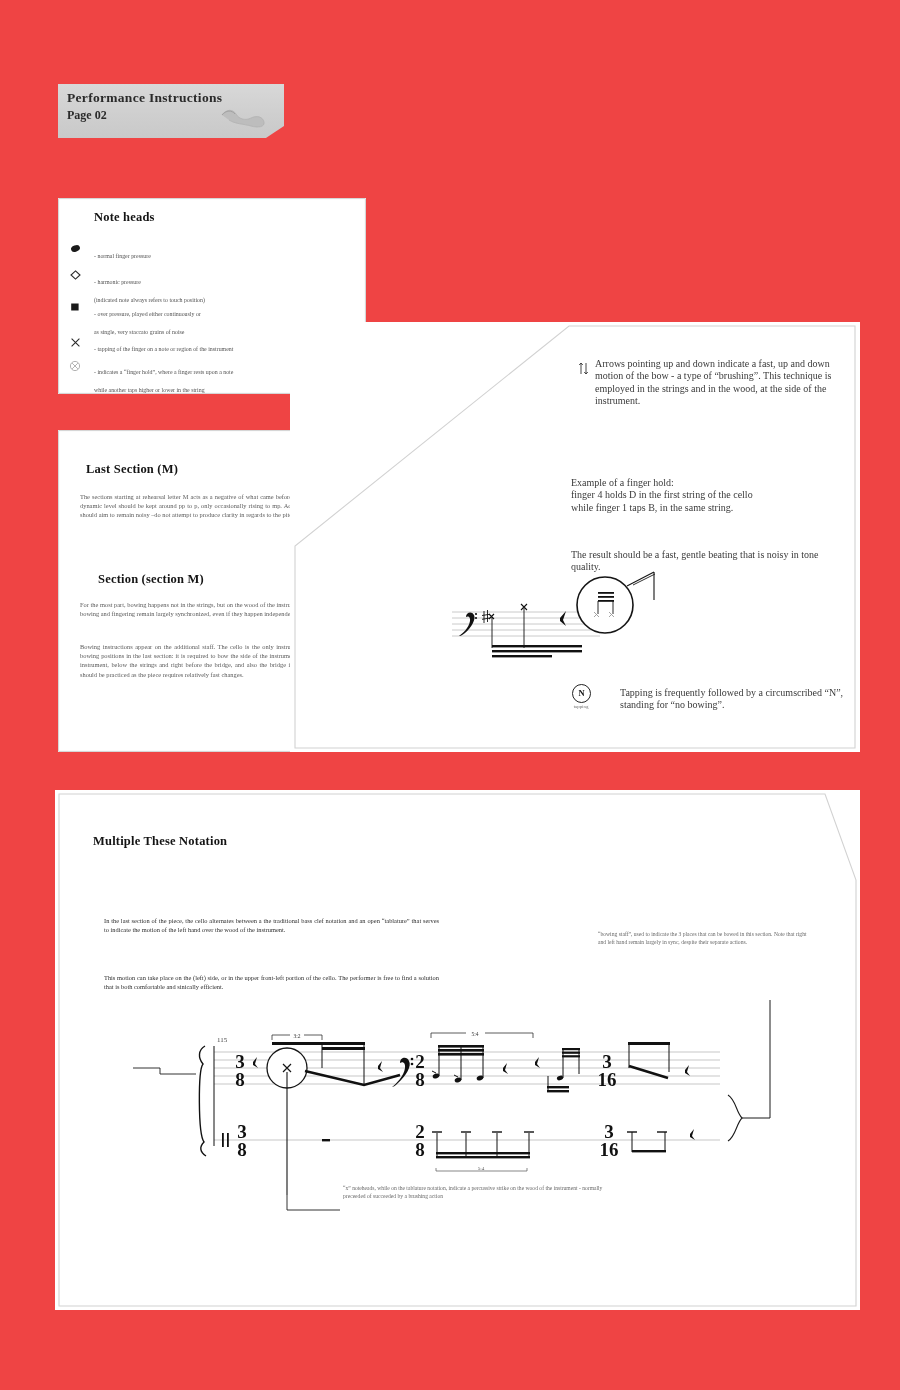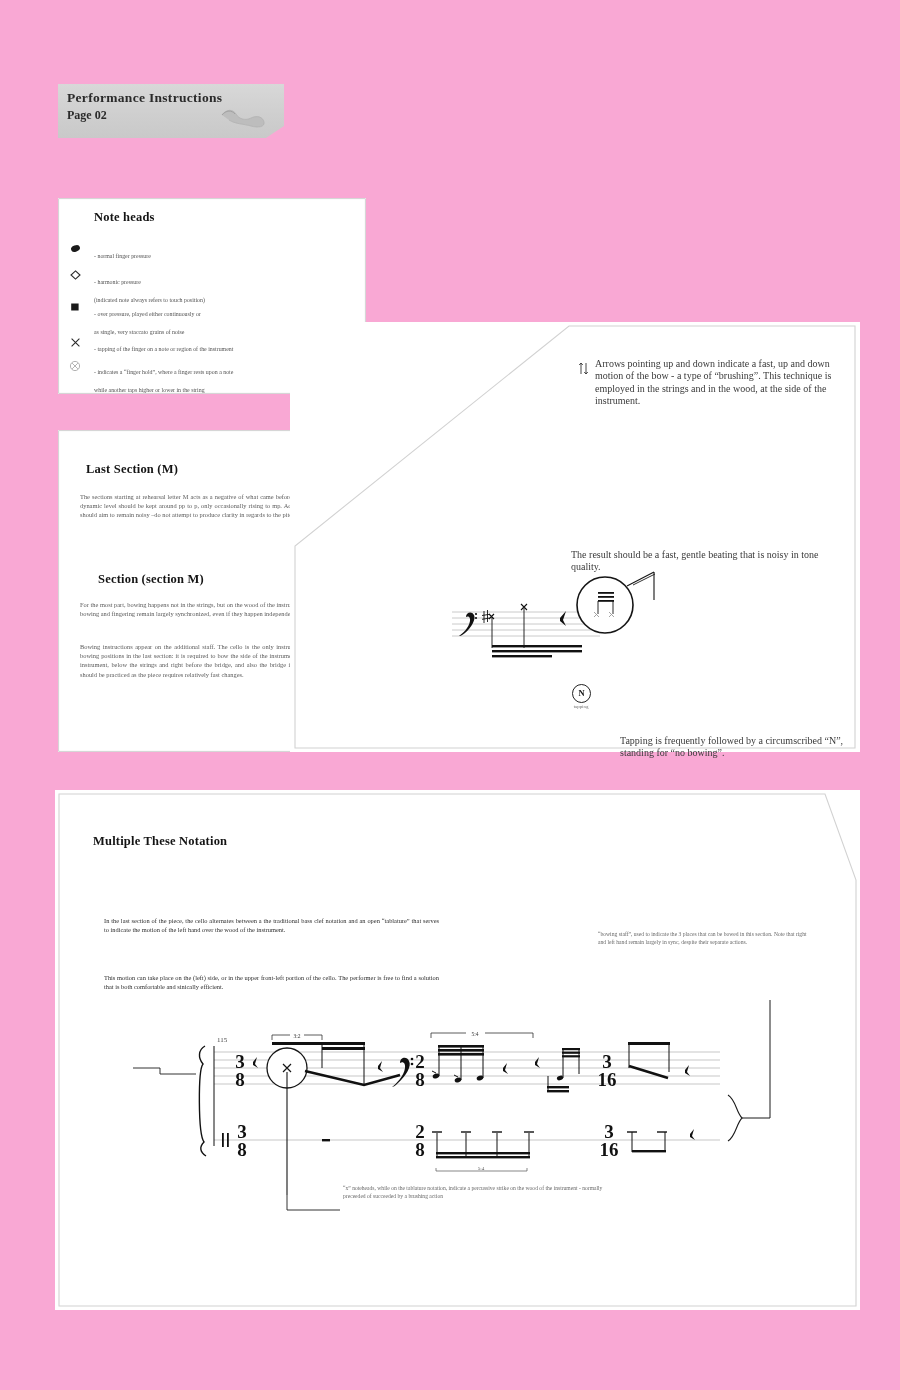--- a/index.html
+++ b/index.html
@@ -1,19 +1,19 @@
 <!DOCTYPE html>
 <html><head>
 <meta charset="utf-8">
 <style>
   html,body{margin:0;padding:0;background:#ffffff;}
   body{width:900px;height:1390px;position:relative;
        font-family:"Liberation Serif","DejaVu Serif",serif;color:#1b1b1b;
        -webkit-font-smoothing:antialiased;}
-  .page{position:absolute;inset:0;background:#f9a8d4;}
+  .page{position:absolute;inset:0;background:#ef4444;}
 
   
   #header-plaque{position:absolute;left:58px;top:84px;width:226px;height:54px;
       background:linear-gradient(180deg,#d8d8d8 0%,#cfcfcf 55%,#c9c9c9 100%);
       clip-path:polygon(0 0,100% 0,100% 78%,92% 100%,0 100%);}
   #header-plaque .h1{position:absolute;left:9px;top:6px;font-size:13.5px;font-weight:bold;
       letter-spacing:.3px;color:#2a2a2a;}
   #header-plaque .h2{position:absolute;left:9px;top:24px;font-size:12px;font-weight:bold;
       color:#2a2a2a;}
   #header-plaque .swoosh{position:absolute;right:18px;top:22px;width:46px;height:24px;}
@@ -43,21 +43,21 @@
   #panel-lastsection .p2{position:absolute;left:22px;top:170px;width:266px;}
   #panel-lastsection .p3{position:absolute;left:22px;top:212px;width:266px;}
 
   
   #panel-right{left:290px;top:322px;width:570px;height:430px;}
   #panel-right .arrows-glyph{position:absolute;left:288px;top:40px;font-size:9px;color:#333;
         line-height:10px;letter-spacing:-1px;}
   #panel-right .p-arrows{position:absolute;left:305px;top:36px;width:260px;}
   #panel-right .p-example{position:absolute;left:281px;top:155px;width:270px;}
   #panel-right .p-result{position:absolute;left:281px;top:216px;width:260px;margin-top:11px;}
-  #panel-right .p-tap{position:absolute;left:330px;top:365px;width:230px;margin-top:48px;}
+  #panel-right .p-tap{position:absolute;left:330px;top:365px;width:230px;}
   #panel-right .ncircle{position:absolute;left:282px;top:362px;width:17px;height:17px;
         border:1.3px solid #222;border-radius:50%;font-size:8.5px;font-weight:bold;
         text-align:center;line-height:16px;color:#111;}
   #panel-right .nlabel{position:absolute;left:275px;top:382px;width:32px;text-align:center;
         font-size:4.9px;color:#777;}
 
   
   #panel-staves{left:55px;top:790px;width:805px;height:520px;}
   #panel-staves .title{position:absolute;left:38px;top:44px;}
   #panel-staves .pA{position:absolute;left:49px;top:126px;width:335px;}
@@ -154,20 +154,23 @@
       <polygon points="279,4 565,4 565,426 5,426 5,224" fill="#ffffff" stroke="#d2d2d2" stroke-width="1.1"></polygon>
     </svg>
 
     <div class="arrows-glyph">
       <svg width="11" height="13" viewBox="0 0 11 13">
         <path d="M3 12 L3 1 M1.2 3 L3 1 L4.8 3" stroke="#333" stroke-width="0.9" fill="none"></path>
         <path d="M8 1 L8 12 M6.2 10 L8 12 L9.8 10" stroke="#333" stroke-width="0.9" fill="none"></path>
       </svg>
     </div>
     <div class="p-arrows mid-text">Arrows pointing up and down indicate a fast, up and down motion of the bow - a type of “brushing”. This technique is employed in the strings and in the wood, at the side of the instrument.</div>
+    <div class="p-example mid-text" style="white-space:pre-line">Example of a finger hold:
+finger 4 holds D in the first string of the cello
+while finger 1 taps B, in the same string.</div>
     <div class="p-result mid-text">The result should be a fast, gentle beating that is noisy in tone quality.</div>
 
     <div class="ncircle">N</div>
     <div class="nlabel">tapping</div>
     <div class="p-tap mid-text">Tapping is frequently followed by a circumscribed “N”, standing for “no bowing”.</div>
   </div>
 
   <div class="panel" id="panel-staves">
     <svg class="edge" viewBox="0 0 805 520" preserveAspectRatio="none">
       <polygon points="4,4 770,4 801,90 801,516 4,516" fill="#ffffff" stroke="#d2d2d2" stroke-width="1.1"></polygon>

